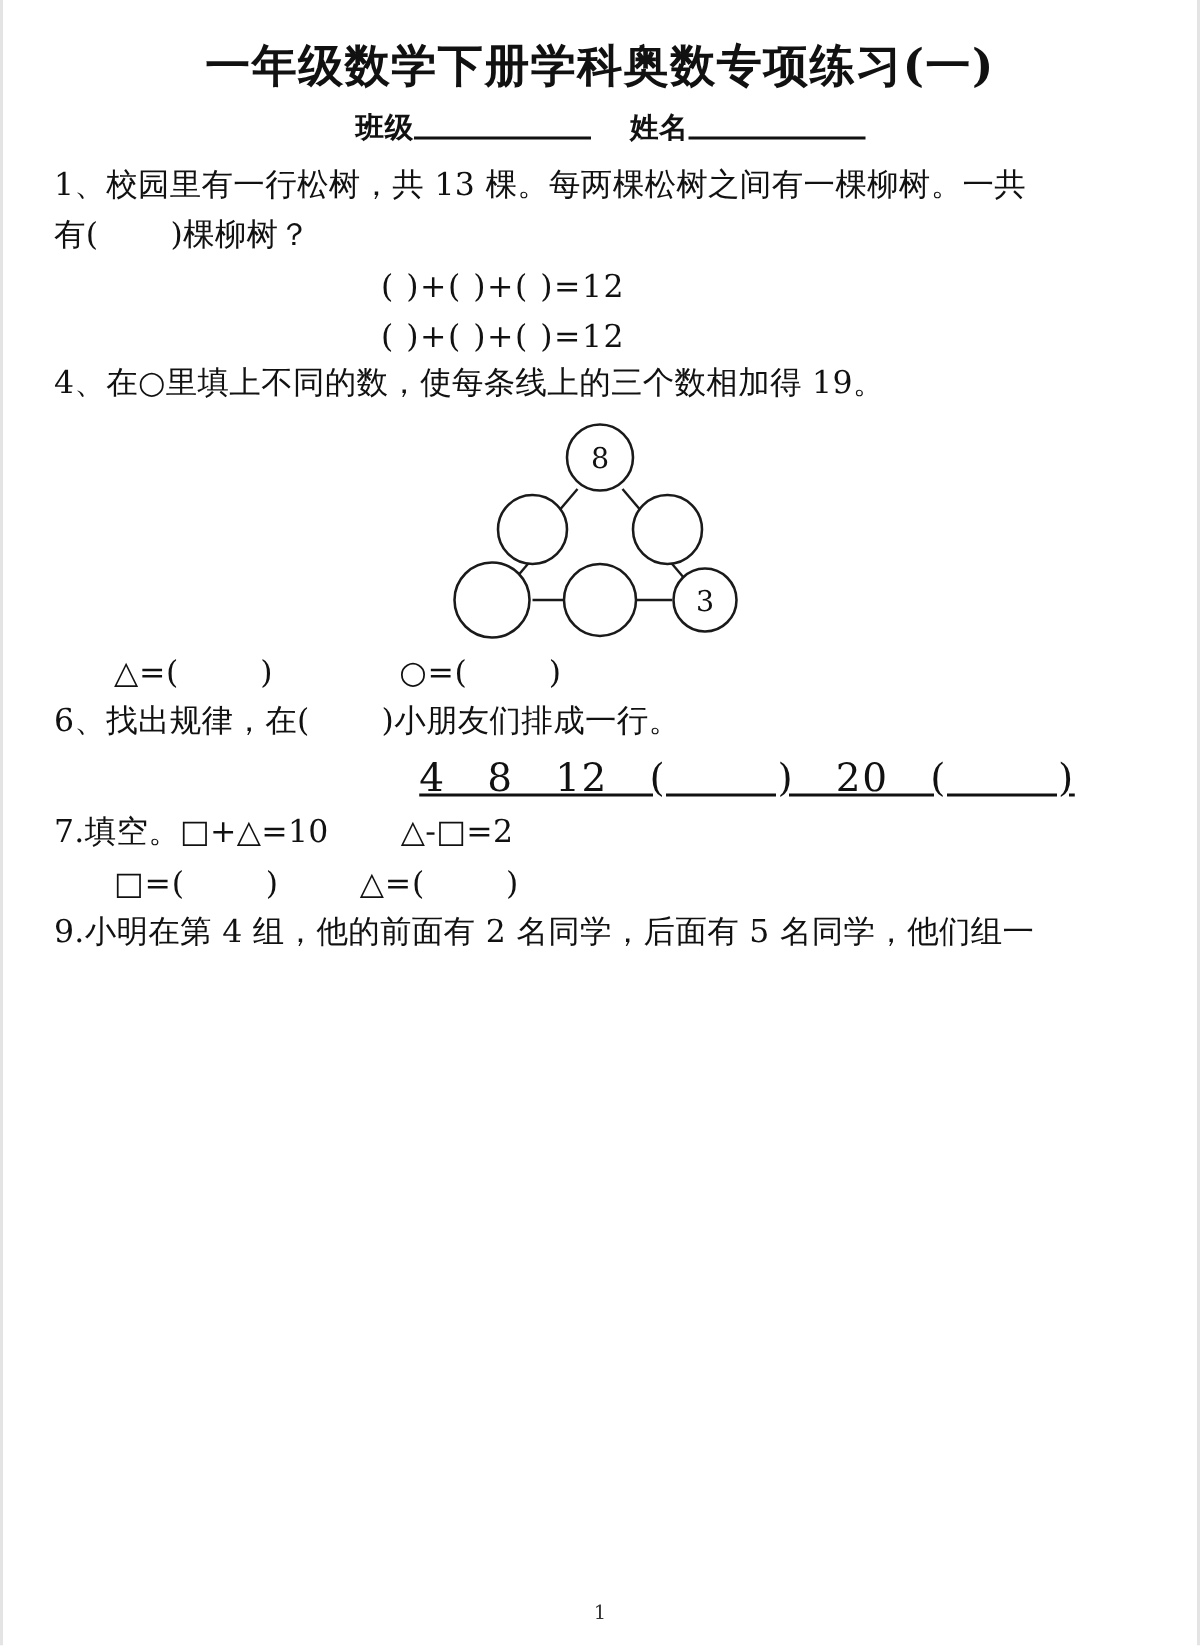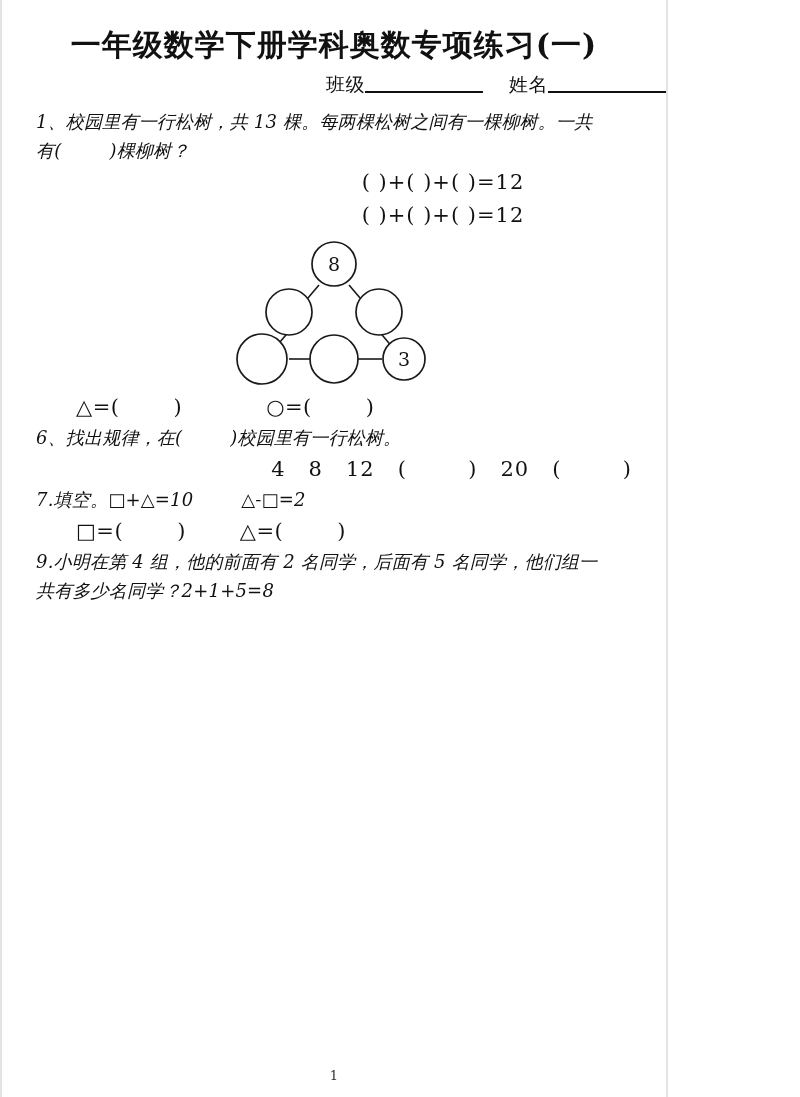--- a/index.html
+++ b/index.html
@@ -6,41 +6,41 @@
     margin: 0;
     padding: 0;
     background: #ffffff;
   }
   body {
     font-family: "DejaVu Serif", "Liberation Serif", serif;
     color: #111111;
   }
   .page {
     position: relative;
-    width: 668px;
+    width: 800px;
     height: 1097px;
     background: #ffffff;
     border-left: 2px solid #e4e4e4;
     border-right: 2px solid #e4e4e4;
     box-sizing: border-box;
     overflow: hidden;
   }
   .doc-title {
     font-family: "DejaVu Serif", "Liberation Serif", serif;
     font-weight: bold;
     font-size: 30px;
     letter-spacing: 1px;
     text-align: center;
     margin: 0;
     padding: 26px 0 0 0;
     line-height: 1.25;
   }
   .name-row {
-    text-align: right;
-    font-weight: normal;
+    text-align: center;
+    font-weight: bold;
     font-size: 19px;
     margin-top: 8px;
     letter-spacing: 0.5px;
     margin-left: 14px;
   }
   .name-row .field-label {
     font-family: "DejaVu Serif", "Liberation Serif", serif;
   }
   .blank-line {
     display: inline-block;
@@ -48,45 +48,45 @@
     border-bottom: 2px solid #111111;
     vertical-align: -2px;
     margin-right: 26px;
   }
   .blank-line.last { margin-right: 0; }
 
   .body-block {
     padding: 10px 34px 0 34px;
   }
   .q {
-    font-size: 18px;
+    font-size: 21px;
     line-height: 1.52;
     margin: 0 0 2px 0;
     text-align: left;
     letter-spacing: 0.2px;
-    font-style: italic;
   }
   .indent-1 { padding-left: 36px; }
 
   .eq-center {
     font-size: 21px;
     line-height: 1.55;
-    text-align: center;
+    text-align: left;
     padding-left: 218px;
     letter-spacing: 1px;
     margin: 0;
   }
   .seq-center {
-    font-size: 21px;
+    font-size: 26px;
     line-height: 1.55;
-    text-align: right;
+    text-align: center;
     padding-left: 196px;
     letter-spacing: 1px;
     margin: 0;
     white-space: pre;
+    text-decoration: underline;
   }
   .seq-center.second { padding-left: 206px; }
 
   .sub-line {
     font-size: 21px;
     line-height: 1.55;
     margin: 0;
     padding-left: 40px;
     letter-spacing: 0.5px;
   }
@@ -132,20 +132,21 @@
   <div class="body-block">
 
     <p class="q">1、校园里有一行松树，共 13 棵。每两棵松树之间有一棵柳树。一共</p>
     <p class="q"><span>有(</span><span class="gap"></span><span>)棵柳树？</span></p>
 
 
     <p class="eq-center">(        )+(        )+(        )=12</p>
     <p class="eq-center">(        )+(        )+(        )=12</p>
 
 
+    <p class="q">4、在○里填上不同的数，使每条线上的三个数相加得 19。</p>
 
     <div class="diagram-wrap">
       <svg class="diagram" width="200" height="150" viewBox="0 0 200 150">
 
         <line x1="85" y1="48" x2="68" y2="68" stroke="#1a1a1a" stroke-width="1.6"></line>
         <line x1="115" y1="48" x2="132" y2="68" stroke="#1a1a1a" stroke-width="1.6"></line>
         <line x1="57" y1="92" x2="40" y2="112" stroke="#1a1a1a" stroke-width="1.6"></line>
         <line x1="143" y1="92" x2="160" y2="112" stroke="#1a1a1a" stroke-width="1.6"></line>
         <line x1="55" y1="122" x2="78" y2="122" stroke="#1a1a1a" stroke-width="1.6"></line>
         <line x1="122" y1="122" x2="148" y2="122" stroke="#1a1a1a" stroke-width="1.6"></line>
@@ -165,27 +166,26 @@
         <circle cx="100" cy="122" r="24" fill="#ffffff" stroke="#1a1a1a" stroke-width="1.7"></circle>
         <text class="node-text" x="100" y="129" text-anchor="middle"></text>
 
         <circle cx="170" cy="122" r="21" fill="#ffffff" stroke="#1a1a1a" stroke-width="1.7"></circle>
         <text class="node-text" x="170" y="129" text-anchor="middle">3</text>
       </svg>
     </div>
 
     <p class="sub-line"><span>△=(</span><span class="gap"></span><span>)</span><span class="gap"></span><span class="gap-sm"></span><span>○=(</span><span class="gap"></span><span>)</span></p>
 
-    <p class="q"><span>6、找出规律，在(</span><span class="gap"></span><span>)校园里有一行松树。</span></p>
+    <p class="q"><span>6、找出规律，在(</span><span class="gap"></span><span>)小朋友们排成一行。</span></p>
     <p class="seq-center">4   8   12   (        )   20   (        )</p>
 
     <p class="q"><span>7.填空。□+△=10</span><span class="gap"></span><span>△-□=2</span></p>
     <p class="sub-line"><span>□=(</span><span class="gap"></span><span>)</span><span class="gap"></span><span>△=(</span><span class="gap"></span><span>)</span></p>
 
 
     <p class="q">9.小明在第 4 组，他的前面有 2 名同学，后面有 5 名同学，他们组一</p>
-    <p class="q">共有多少名同学？2+1+5=8</p>
 
   </div>
 
   <div class="page-number">1</div>
 
 </div>
 
 </body></html>

